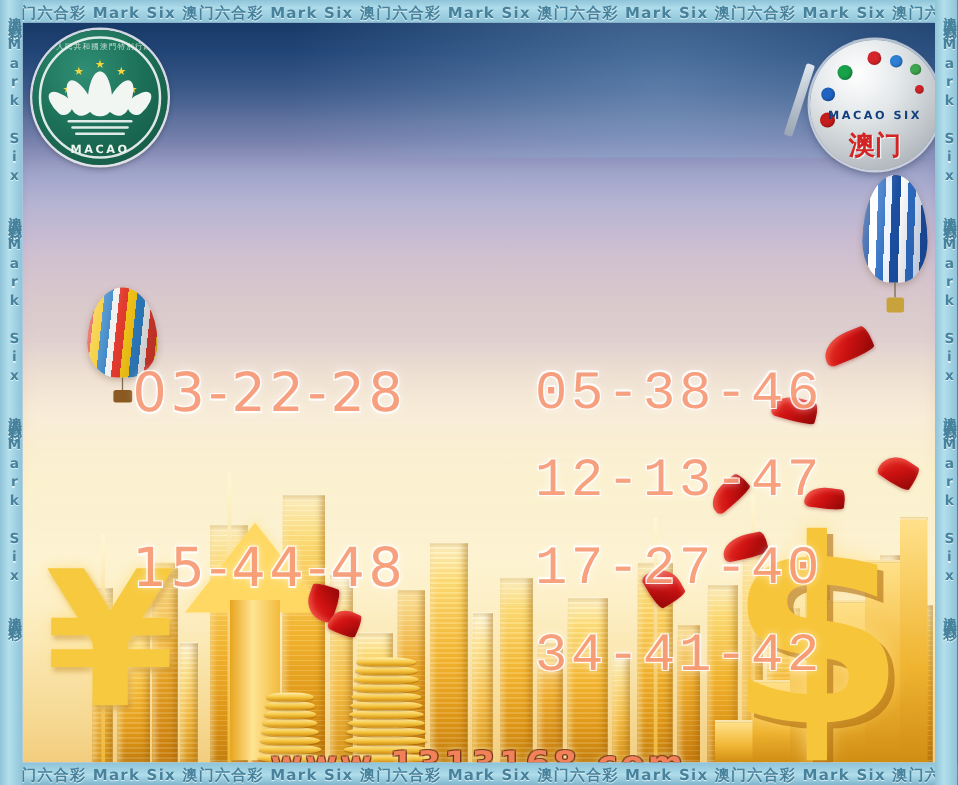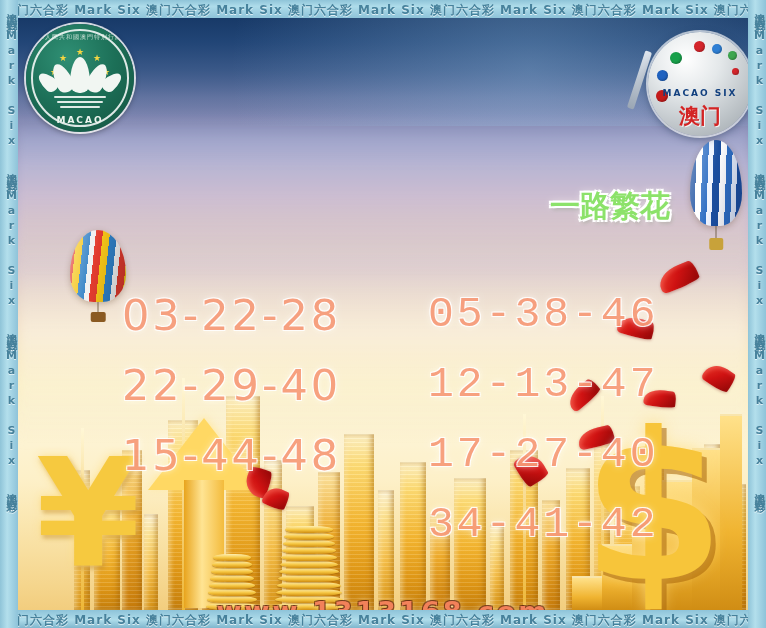--- a/index.html
+++ b/index.html
@@ -227,21 +227,21 @@
   #numgrid{position:absolute;left:70px;top:270px;width:600px;}
   .numrow{position:relative;height:70px;}
   .numcell{position:absolute;font-size:43px;line-height:54px;font-weight:normal;
     color:#f79b79;letter-spacing:3px;white-space:nowrap;
     font-family:"DejaVu Sans","Liberation Sans",sans-serif;
     text-shadow:
       -1px -1px 0 rgba(255,255,255,.95), 1px -1px 0 rgba(255,255,255,.95),
       -1px 1px 0 rgba(255,255,255,.95), 1px 1px 0 rgba(255,255,255,.95),
       0 0 7px rgba(255,255,255,.85);
     opacity:.93;}
-  .numcell.colA{left:34px;}
+  .numcell.colA{left:18px;}
   .numcell.colB{left:340px;font-family:Liberation Mono, monospace;}
 
   #site-url{position:absolute;left:0;top:578px;width:730px;text-align:center;
     font-size:27px;font-weight:bold;color:#f2815a;letter-spacing:3px;
     text-shadow:-1px -1px 0 rgba(90,30,10,.6),1px -1px 0 rgba(90,30,10,.6),
       -1px 1px 0 rgba(90,30,10,.6),1px 1px 0 rgba(90,30,10,.6),
       0 0 8px rgba(255,230,170,.8);
     font-family:"DejaVu Sans","Liberation Sans",sans-serif;}
 </style>
 </head>
@@ -386,29 +386,27 @@
       <div class="dot" style="left:80px;top:19px;width:9px;height:9px;background:#3fa64f;"></div>
       <div class="dot" style="left:22px;top:20px;width:12px;height:12px;background:#18a04a;"></div>
       <div class="dot" style="left:9px;top:38px;width:11px;height:11px;background:#1f62c0;"></div>
       <div class="dot" style="left:8px;top:58px;width:12px;height:12px;background:#c41b1b;"></div>
       <div class="dot" style="left:84px;top:36px;width:7px;height:7px;background:#d4252b;"></div>
       <div class="en">MACAO SIX</div>
       <div class="mo">澳门</div>
     </div>
 
 
-    <div class="subline" id="sub-right">一路繁花</div>
 
     <div id="numgrid">
       <div class="numrow">
         <div class="numcell colA">03-22-28</div>
         <div class="numcell colB">05-38-46</div>
       </div>
       <div class="numrow">
-        <div class="numcell colA">22-29-40</div>
         <div class="numcell colB">12-13-47</div>
       </div>
       <div class="numrow">
         <div class="numcell colA">15-44-48</div>
         <div class="numcell colB">17-27-40</div>
       </div>
       <div class="numrow">
         <div class="numcell colB">34-41-42</div>
       </div>
     </div>

